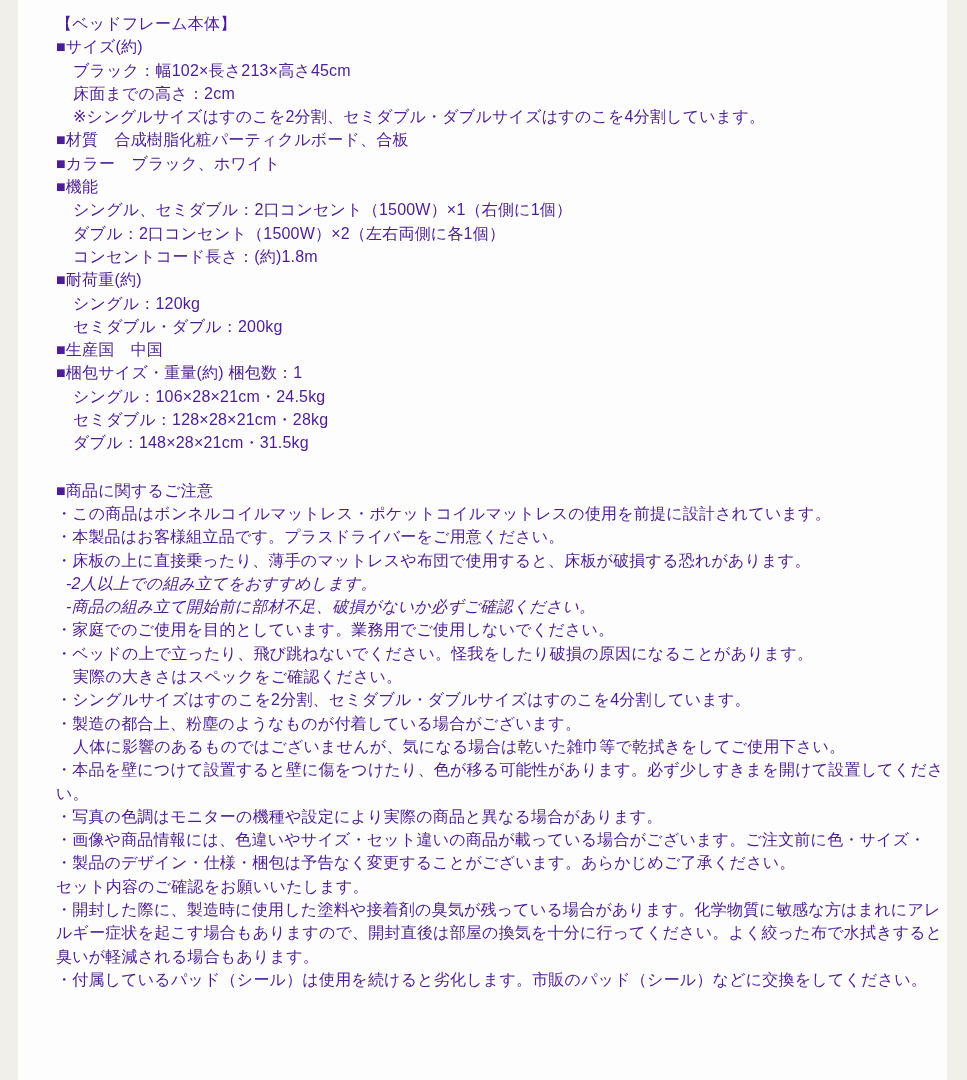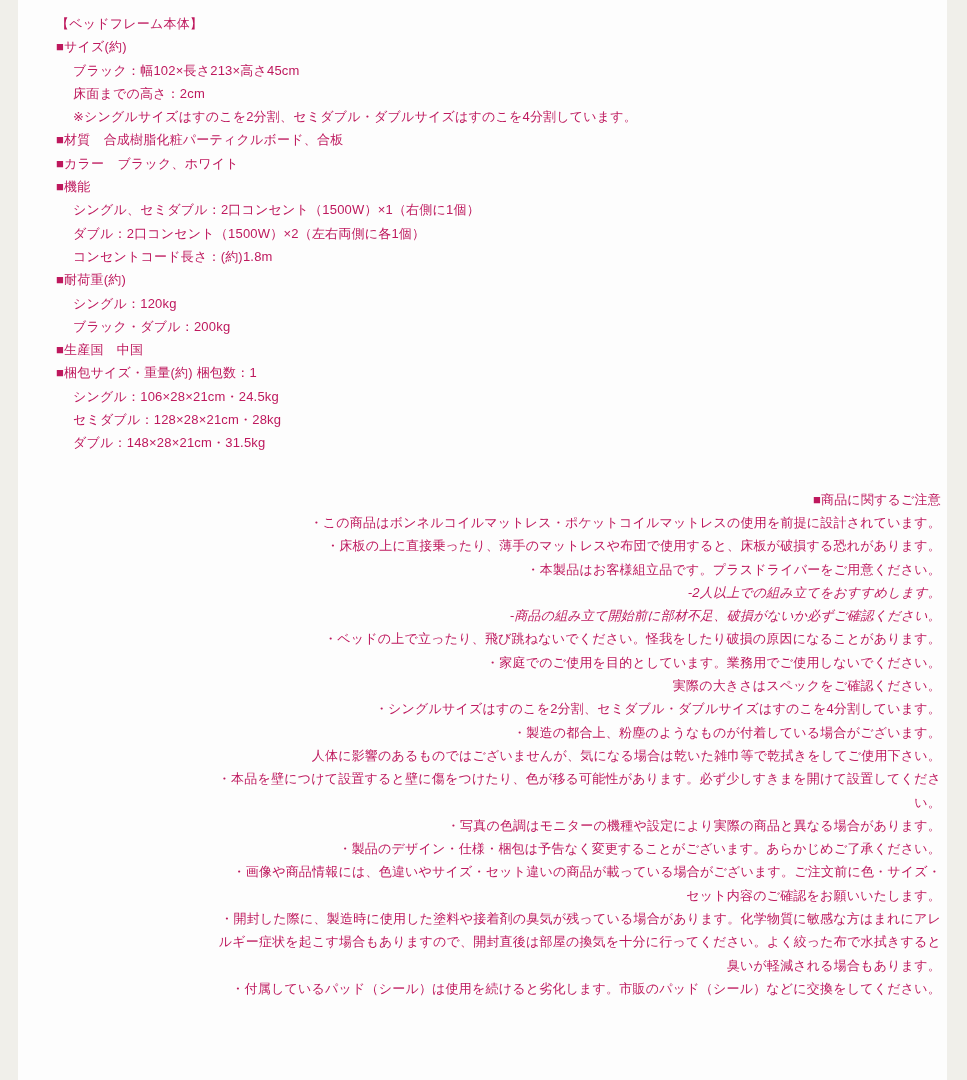--- a/index.html
+++ b/index.html
@@ -13,33 +13,33 @@
   }
   .panel {
     position: absolute;
     left: 18px;
     top: 0;
     width: 929px;
     height: 1080px;
     box-sizing: border-box;
     background: #fdfdfd;            
     padding: 12px 6px 0 38px;
-    color: #be185d;
-    font-size: 13px;
+    color: #4c1d95;
+    font-size: 16px;
   }
   .line {
     height: 23.3px;
     line-height: 23.3px;
     white-space: nowrap;
     letter-spacing: 0.2px;
   }
   .ind0 { padding-left: 0; }
   .ind1 { padding-left: 17px; }     
   .ind2 { padding-left: 10px; font-style: italic; }     
-  .notes-section { margin-top: 33px; text-align: right; }
+  .notes-section { margin-top: 24px; }
 </style>
 </head>
 <body>
 
 <div class="panel">
 
   <div class="spec-section">
     <div class="line ind0">【ベッドフレーム本体】</div>
     <div>
         <div class="line ind0">■サイズ(約)</div>
@@ -47,48 +47,48 @@
         <div class="line ind1">床面までの高さ：2cm</div>
         <div class="line ind1">※シングルサイズはすのこを2分割、セミダブル・ダブルサイズはすのこを4分割しています。</div>
         <div class="line ind0">■材質　合成樹脂化粧パーティクルボード、合板</div>
         <div class="line ind0">■カラー　ブラック、ホワイト</div>
         <div class="line ind0">■機能</div>
         <div class="line ind1">シングル、セミダブル：2口コンセント（1500W）×1（右側に1個）</div>
         <div class="line ind1">ダブル：2口コンセント（1500W）×2（左右両側に各1個）</div>
         <div class="line ind1">コンセントコード長さ：(約)1.8m</div>
         <div class="line ind0">■耐荷重(約)</div>
         <div class="line ind1">シングル：120kg</div>
-        <div class="line ind1">ブラック・ダブル：200kg</div>
+        <div class="line ind1">セミダブル・ダブル：200kg</div>
         <div class="line ind0">■生産国　中国</div>
         <div class="line ind0">■梱包サイズ・重量(約) 梱包数：1</div>
         <div class="line ind1">シングル：106×28×21cm・24.5kg</div>
         <div class="line ind1">セミダブル：128×28×21cm・28kg</div>
         <div class="line ind1">ダブル：148×28×21cm・31.5kg</div>
       </div>
   </div>
 
   <div class="notes-section">
     <div class="line ind0">■商品に関するご注意</div>
     <div>
         <div class="line ind0">・この商品はボンネルコイルマットレス・ポケットコイルマットレスの使用を前提に設計されています。</div>
+        <div class="line ind0">・本製品はお客様組立品です。プラスドライバーをご用意ください。</div>
         <div class="line ind0">・床板の上に直接乗ったり、薄手のマットレスや布団で使用すると、床板が破損する恐れがあります。</div>
-        <div class="line ind0">・本製品はお客様組立品です。プラスドライバーをご用意ください。</div>
         <div class="line ind2">-2人以上での組み立てをおすすめします。</div>
         <div class="line ind2">-商品の組み立て開始前に部材不足、破損がないか必ずご確認ください。</div>
+        <div class="line ind0">・家庭でのご使用を目的としています。業務用でご使用しないでください。</div>
         <div class="line ind0">・ベッドの上で立ったり、飛び跳ねないでください。怪我をしたり破損の原因になることがあります。</div>
-        <div class="line ind0">・家庭でのご使用を目的としています。業務用でご使用しないでください。</div>
         <div class="line ind1">実際の大きさはスペックをご確認ください。</div>
         <div class="line ind0">・シングルサイズはすのこを2分割、セミダブル・ダブルサイズはすのこを4分割しています。</div>
         <div class="line ind0">・製造の都合上、粉塵のようなものが付着している場合がございます。</div>
         <div class="line ind1">人体に影響のあるものではございませんが、気になる場合は乾いた雑巾等で乾拭きをしてご使用下さい。</div>
         <div class="line ind0">・本品を壁につけて設置すると壁に傷をつけたり、色が移る可能性があります。必ず少しすきまを開けて設置してくださ</div>
         <div class="line ind0">い。</div>
         <div class="line ind0">・写真の色調はモニターの機種や設定により実際の商品と異なる場合があります。</div>
+        <div class="line ind0">・画像や商品情報には、色違いやサイズ・セット違いの商品が載っている場合がございます。ご注文前に色・サイズ・</div>
         <div class="line ind0">・製品のデザイン・仕様・梱包は予告なく変更することがございます。あらかじめご了承ください。</div>
-        <div class="line ind0">・画像や商品情報には、色違いやサイズ・セット違いの商品が載っている場合がございます。ご注文前に色・サイズ・</div>
         <div class="line ind0">セット内容のご確認をお願いいたします。</div>
         <div class="line ind0">・開封した際に、製造時に使用した塗料や接着剤の臭気が残っている場合があります。化学物質に敏感な方はまれにアレ</div>
         <div class="line ind0">ルギー症状を起こす場合もありますので、開封直後は部屋の換気を十分に行ってください。よく絞った布で水拭きすると</div>
         <div class="line ind0">臭いが軽減される場合もあります。</div>
         <div class="line ind0">・付属しているパッド（シール）は使用を続けると劣化します。市販のパッド（シール）などに交換をしてください。</div>
       </div>
   </div>
 
 </div>
 

